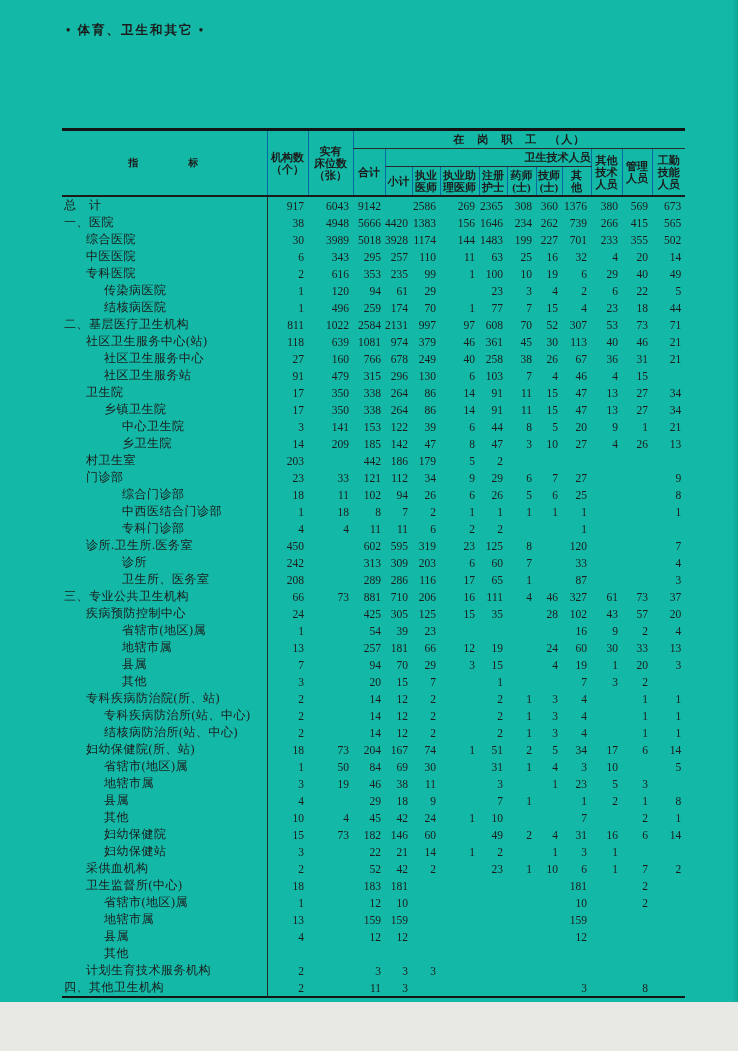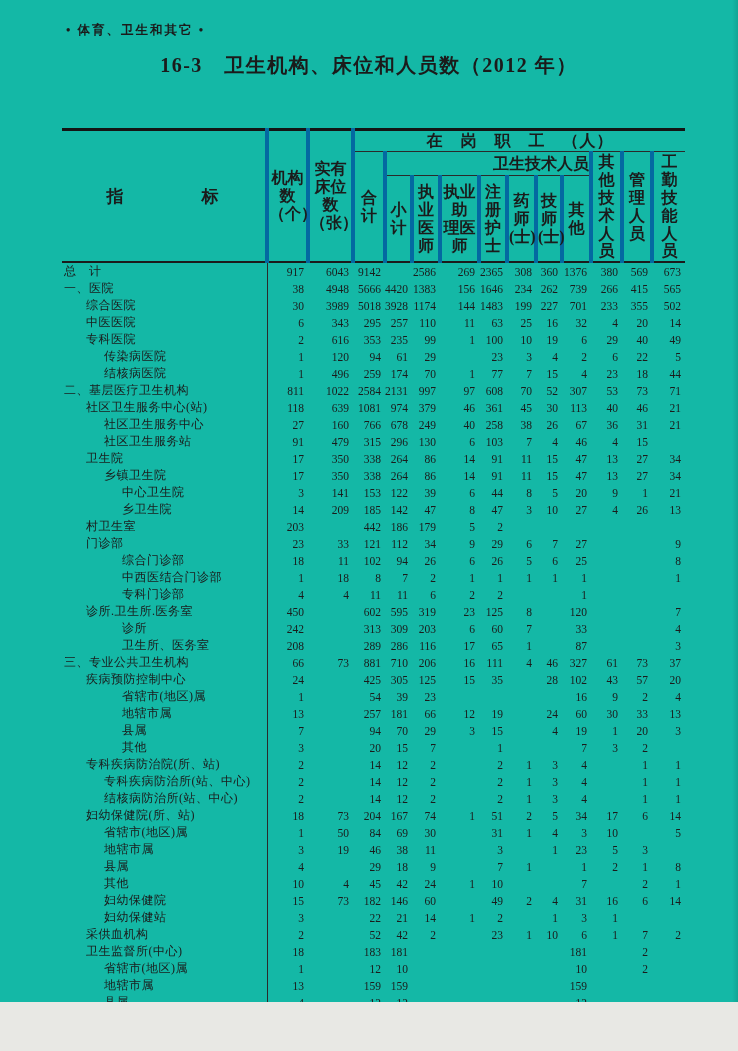--- a/index.html
+++ b/index.html
@@ -7,48 +7,47 @@
   .page{position:relative;width:738px;height:1002px;background:#14b8a6;overflow:hidden;color:#1b1b1b;}
   .edge-shade{position:absolute;right:0;top:0;width:6px;height:100%;background:linear-gradient(to right,rgba(0,0,0,0),rgba(0,0,0,0.10));}
 
   .running-head{position:absolute;left:66px;top:22px;font-size:12.5px;font-weight:bold;letter-spacing:2px;}
   .page-title{position:absolute;left:0;top:52px;width:738px;text-align:center;font-size:20px;font-weight:bold;letter-spacing:1.5px;}
 
   .table-wrap{position:absolute;left:62px;top:128px;width:623px;}
   table{border-collapse:collapse;table-layout:fixed;width:623px;}
   thead{border-bottom:2px solid #1b1b1b;}
   table{border-top:3px solid #141414;border-bottom:2.5px solid #141414;}
-  th{font-weight:bold;font-size:16px;line-height:1.12;text-align:center;vertical-align:middle;
-     white-space:pre-line;padding:1px 0;border-left:4px solid #0369a1;}
+  th{font-weight:bold;font-size:11px;line-height:1.12;text-align:center;vertical-align:middle;
+     white-space:pre-line;padding:1px 0;border-left:1px solid #0369a1;}
   th.no-left{border-left:none;}
   tr.h1 th{height:15px;}
   tr.h2 th.band{border-bottom:1px solid #2a2a2a;height:15px;text-align:right;}
   tr.h3 th{height:26px;}
   th.staff-group{border-bottom:1px solid #2a2a2a;letter-spacing:1px;}
-  th.indicator{font-size:17px;letter-spacing:2px;}
+  th.indicator{font-size:10px;letter-spacing:2px;}
 
   td{font-size:12px;height:17px;padding:0;vertical-align:middle;overflow:hidden;}
   td.label{white-space:nowrap;border-right:1px solid #2a2a2a;font-size:12px;letter-spacing:0.5px;}
   td.num{text-align:right;padding-right:4px;font-size:11.5px;}
   .ind0{padding-left:2px;}
   .ind1{padding-left:24px;}
   .ind2{padding-left:42px;}
   .ind3{padding-left:60px;}
 
   .footnote{position:absolute;left:62px;top:987px;width:676px;font-size:11px;white-space:nowrap;letter-spacing:0.2px;}
   .page-number{position:absolute;left:62px;top:1010px;font-size:13.5px;}
 </style>
 </head>
 <body>
 
 <div class="page">
   <div class="edge-shade"></div>
 
   <div class="running-head">•  体育、卫生和其它  •</div>
-  <div class="page-title">16-3　卫生机构、床位和人员数（2012 年）</div>
 
   <div class="table-wrap">
     <table>
       <colgroup>
         <col style="width:205px">
           <col style="width:41px">
           <col style="width:45px">
         <col style="width:32px">
           <col style="width:27px">
           <col style="width:28px">

